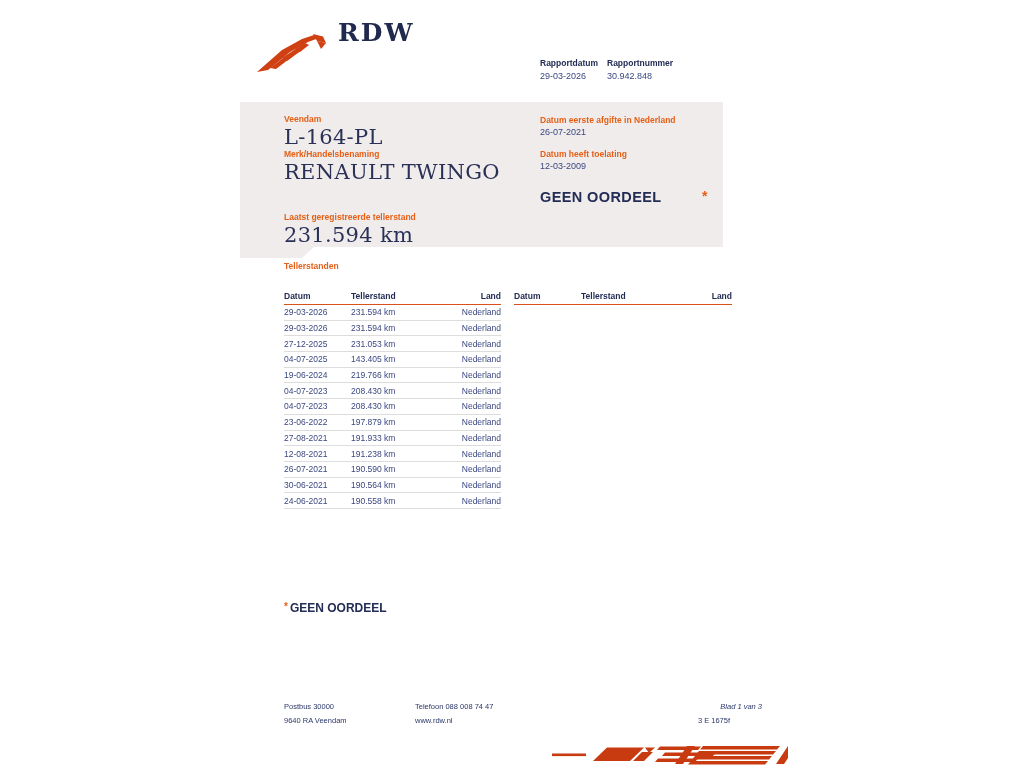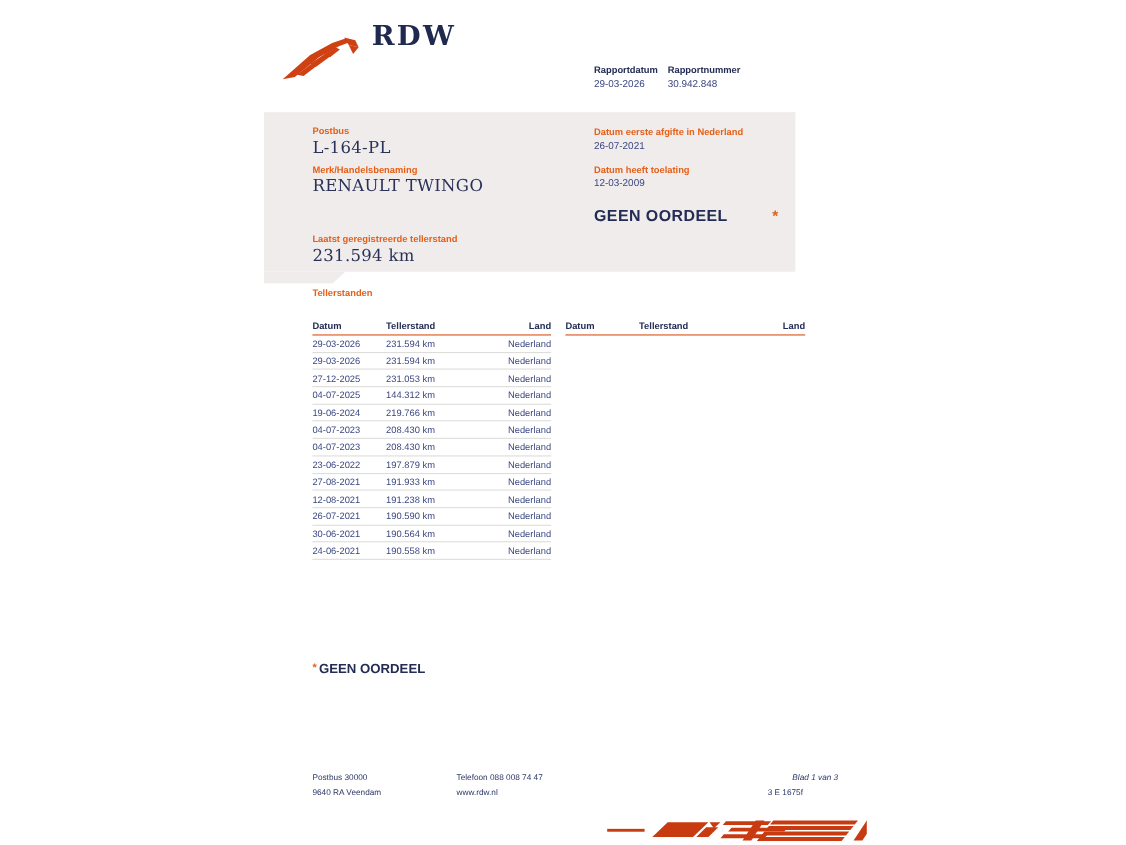--- a/index.html
+++ b/index.html
@@ -13,21 +13,21 @@
   .doc-title{position:absolute;left:540px;top:26px;font-family:"DejaVu Serif",serif;
              font-size:17.5px;font-weight:700;color:#d95b1a;letter-spacing:.3px;}
   .meta-label{position:absolute;font-size:8.5px;font-weight:700;color:#232c54;}
   .meta-value{position:absolute;font-size:9px;color:#3b4781;}
 
   
   .graybox{position:absolute;left:240px;top:102px;width:483px;height:145px;background:#efeceb;}
   .graybox-notch{position:absolute;left:240px;top:247px;width:74px;height:11px;background:#efeceb;
                  clip-path:polygon(0 0,100% 0,calc(100% - 12px) 100%,0 100%);}
   .fld-label{position:absolute;font-size:8.5px;font-weight:700;color:#e55f17;}
-  .fld-big{position:absolute;font-family:"DejaVu Serif",serif;font-size:15px;
+  .fld-big{position:absolute;font-family:"DejaVu Serif",serif;font-size:21px;
            color:#2a3157;letter-spacing:.3px;}
   .fld-small{position:absolute;font-size:9px;color:#3b4781;}
   .oordeel{position:absolute;left:540px;top:189px;font-size:14.5px;font-weight:700;
            letter-spacing:.4px;color:#232c54;}
   .oordeel-ast{position:absolute;left:702px;top:188px;font-size:14px;font-weight:700;color:#e55f17;}
 
   
   .section-label{position:absolute;left:284px;top:261px;font-size:8.5px;font-weight:700;color:#e55f17;}
   .ttable{position:absolute;top:291px;}
   .ttable.left{left:284px;width:217px;}
@@ -69,21 +69,21 @@
   <div class="logo-word">RDW</div>
 
   <div class="meta-label" style="left:540px;top:58px;">Rapportdatum</div>
   <div class="meta-label" style="left:607px;top:58px;">Rapportnummer</div>
   <div class="meta-value" style="left:540px;top:71px;">29-03-2026</div>
   <div class="meta-value" style="left:607px;top:71px;">30.942.848</div>
 
   <div class="graybox"></div>
   <div class="graybox-notch"></div>
 
-  <div class="fld-label" style="left:284px;top:114px;">Postbus</div>
+  <div class="fld-label" style="left:284px;top:114px;">Veendam</div>
   <div class="fld-big" style="left:284px;top:125px;">L-164-PL</div>
   <div class="fld-label" style="left:284px;top:149px;">Merk/Handelsbenaming</div>
   <div class="fld-big" style="left:284px;top:160px;">RENAULT TWINGO</div>
   <div class="fld-label" style="left:284px;top:212px;">Laatst geregistreerde tellerstand</div>
   <div class="fld-big" style="left:284px;top:223px;">231.594 km</div>
 
   <div class="fld-label" style="left:540px;top:115px;">Datum eerste afgifte in Nederland</div>
   <div class="fld-small" style="left:540px;top:127px;">26-07-2021</div>
   <div class="fld-label" style="left:540px;top:149px;">Datum heeft toelating</div>
   <div class="fld-small" style="left:540px;top:161px;">12-03-2009</div>
@@ -108,21 +108,21 @@
         <span class="c-stand">231.594 km</span>
         <span class="c-land">Nederland</span>
       </div>
     <div class="trow">
         <span class="c-datum">27-12-2025</span>
         <span class="c-stand">231.053 km</span>
         <span class="c-land">Nederland</span>
       </div>
     <div class="trow">
         <span class="c-datum">04-07-2025</span>
-        <span class="c-stand">144.312 km</span>
+        <span class="c-stand">143.405 km</span>
         <span class="c-land">Nederland</span>
       </div>
     <div class="trow">
         <span class="c-datum">19-06-2024</span>
         <span class="c-stand">219.766 km</span>
         <span class="c-land">Nederland</span>
       </div>
     <div class="trow">
         <span class="c-datum">04-07-2023</span>
         <span class="c-stand">208.430 km</span>

